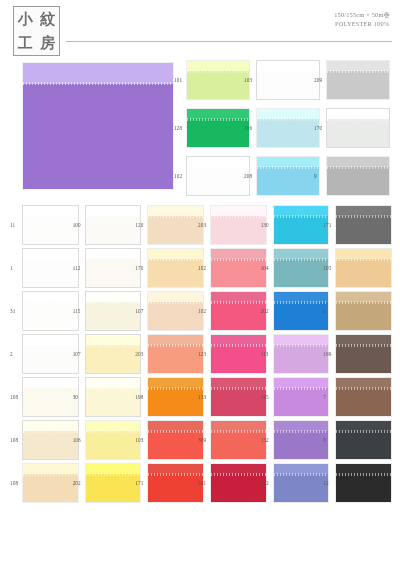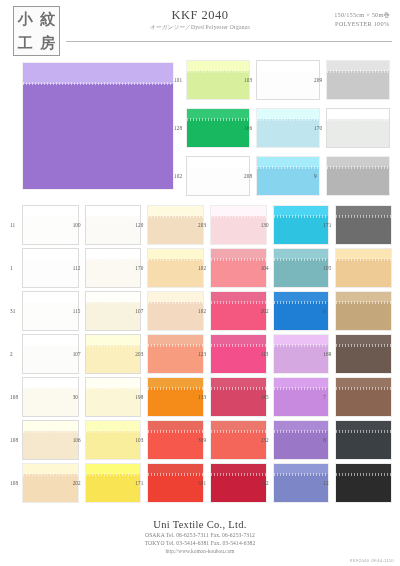--- a/index.html
+++ b/index.html
@@ -109,24 +109,20 @@
 
 <div class="page">
 
   <div class="header">
     <div class="logo">
       <span>小</span>
       <span>紋</span>
       <span>工</span>
       <span>房</span>
     </div>
-    <div class="title-wrap">
-      <div class="title">KKF 2040</div>
-      <div class="subtitle">オーガンジー／Dyed Polyester Organza</div>
-    </div>
     <div class="specs">
       <div>150/155cm × 50m巻</div>
       <div>POLYESTER 100%</div>
     </div>
     <div class="rule"></div>
   </div>
 
   <div class="top-sec">
     <div class="hero">
       <div class="sw" id="hero-sw">
@@ -543,21 +539,14 @@
       <div class="cell">
         <div class="code">12</div>
         <div class="sw">
           <div class="fold" style="background: rgb(43, 43, 43);"></div>
           <div class="body" style="background: rgb(43, 43, 43);"></div>
           <div class="pink-edge"></div>
         </div>
       </div>
     </div>
 
-  <div class="footer">
-    <div class="company">Uni Textile Co., Ltd.</div>
-    <div class="contact">OSAKA  Tel. 06-6253-7311  Fax. 06-6253-7312</div>
-    <div class="contact">TOKYO  Tel. 03-5414-6381  Fax. 03-5414-6382</div>
-    <div class="url">http://www.komon-koubou.com</div>
-    <div class="refcode">KKF2040   OF44-1110</div>
-  </div>
 
 </div>
 
 </body></html>

